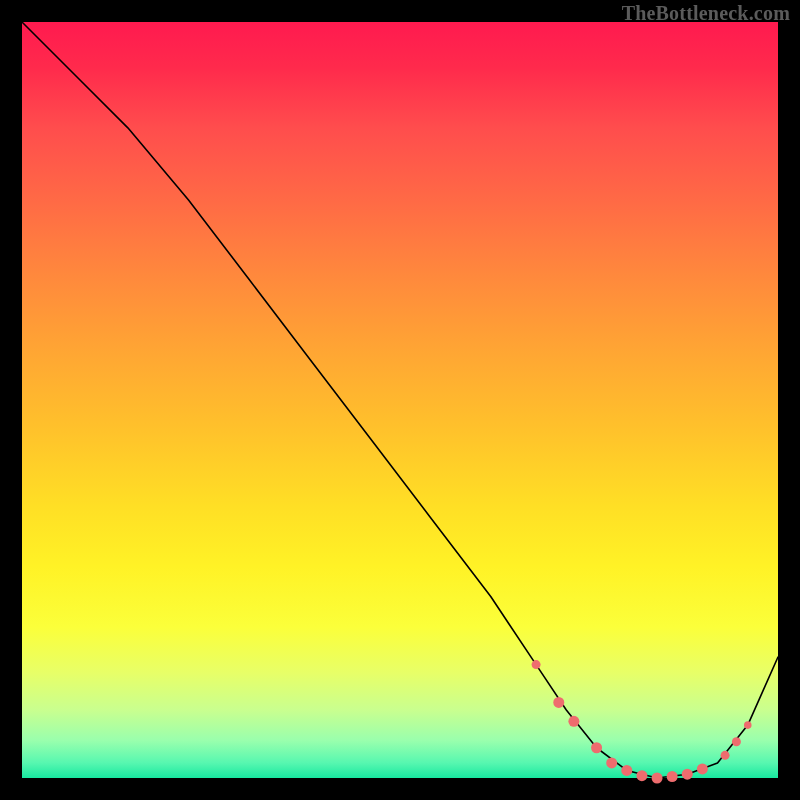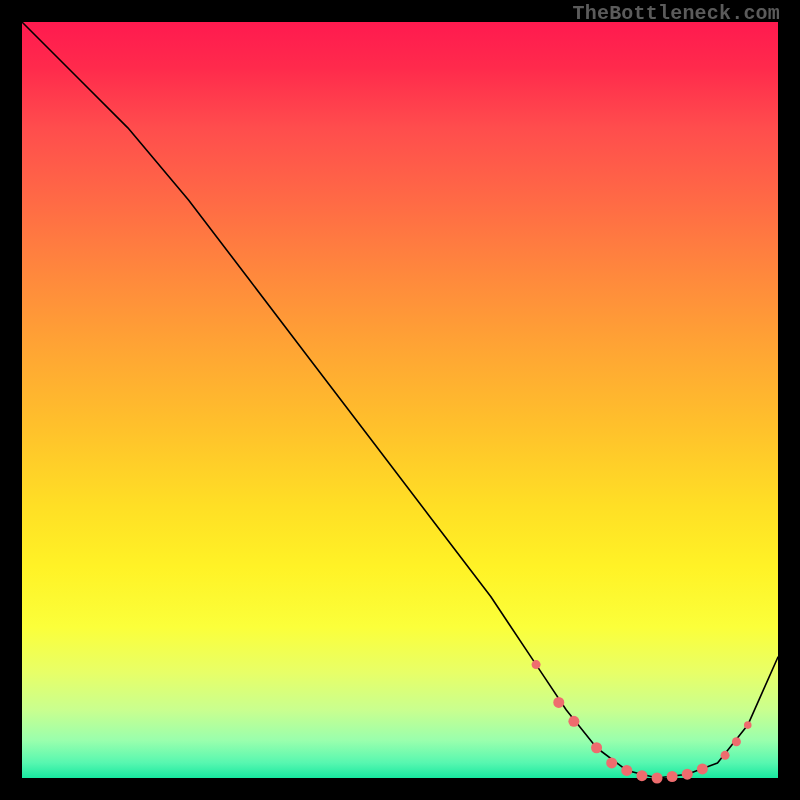--- a/index.html
+++ b/index.html
@@ -23,22 +23,22 @@
       #fbff3a 80%,
       #e8ff67 86%,
       #c9ff8f 91%,
       #9affad 95%,
       #57f7b0 98%,
       #18e8a0 100%);
   }
   .watermark {
     position: absolute;
     top: 2px;
-    right: 20px;
-    font-family: Liberation Mono, monospace;
+    right: 10px;
+    font-family: Liberation Serif, serif;
     font-size: 20px;
     font-weight: 600;
     color: #5b5b5b;
     letter-spacing: 0.2px;
     margin-left: 7px;
   }
   svg.plot {
     position: absolute;
     left: 22px;
     top: 22px;

